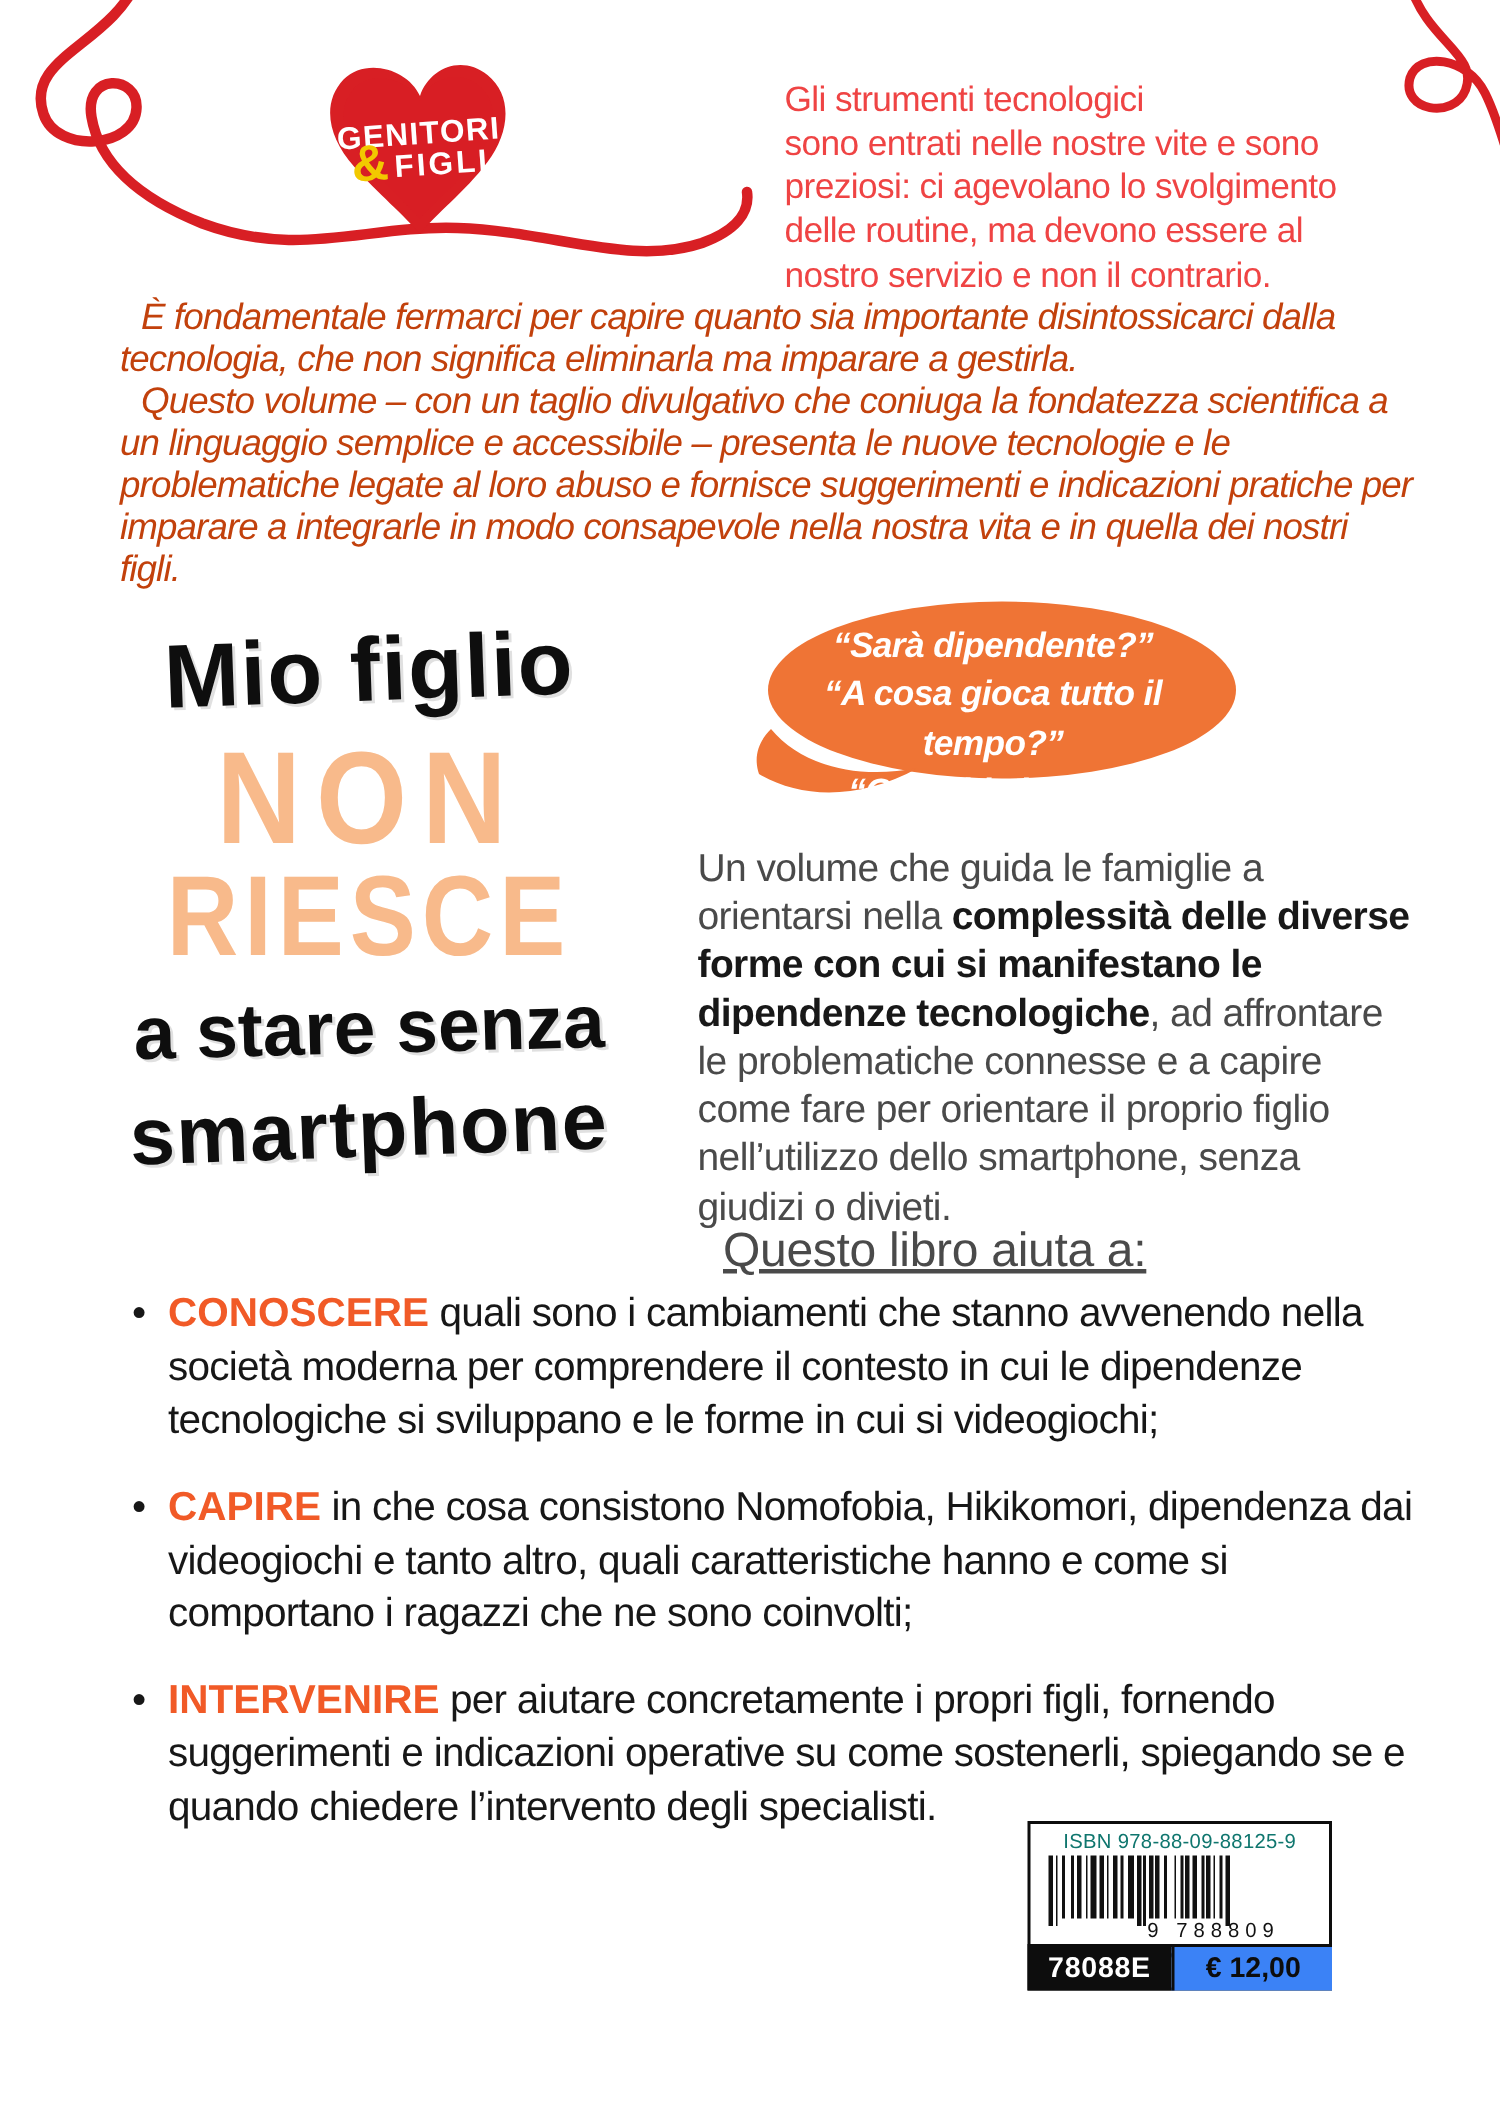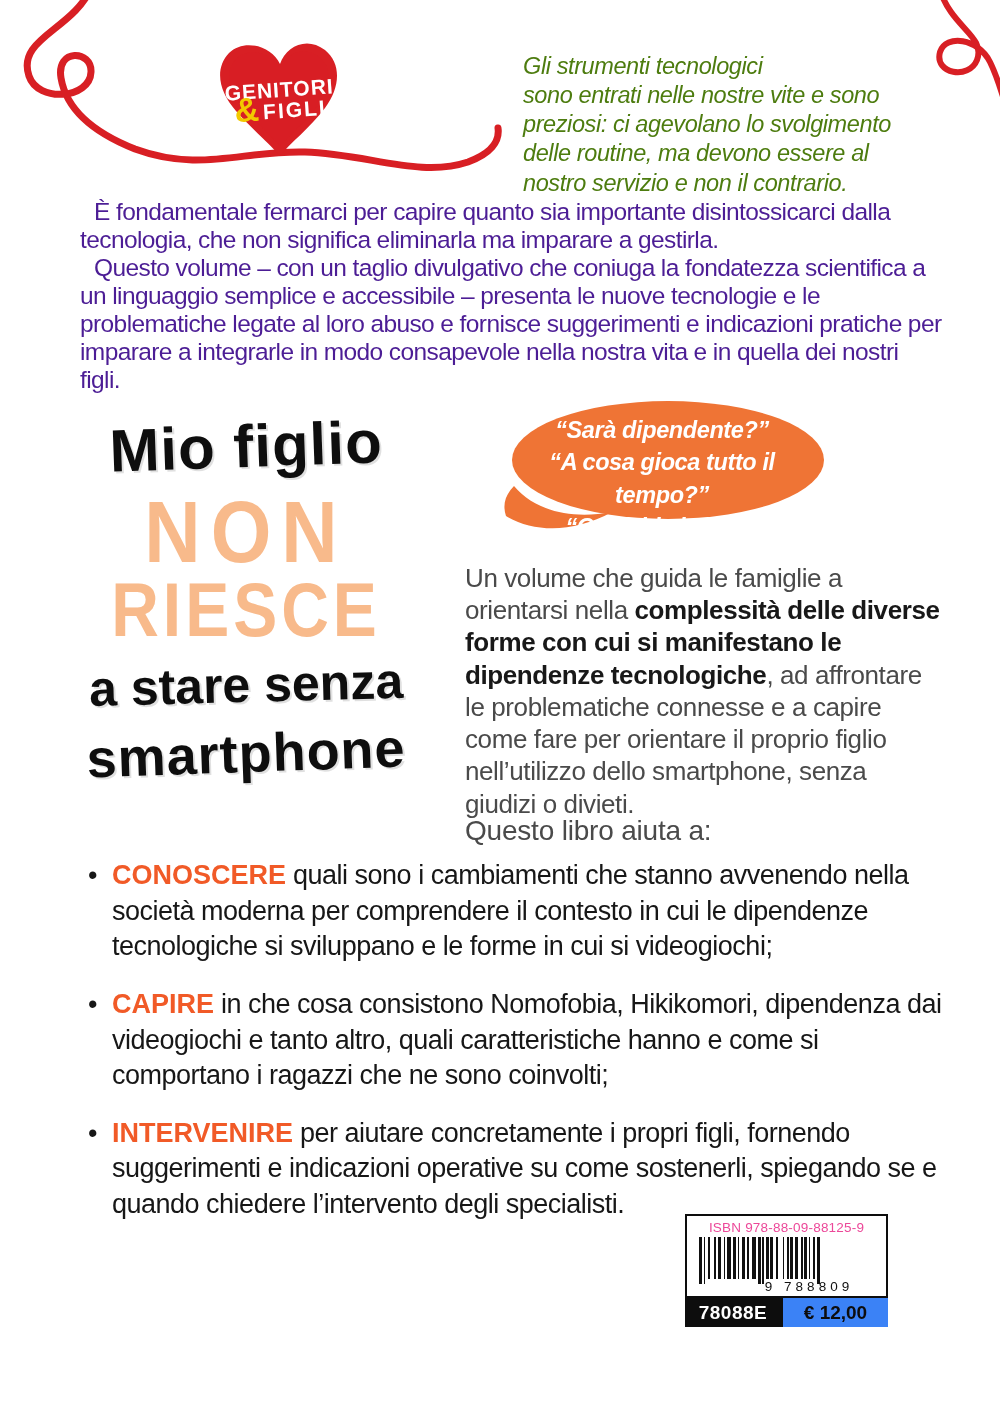--- a/index.html
+++ b/index.html
@@ -19,29 +19,29 @@
   .heart-line1 { color:#fff; font-weight:700; font-size:21px; letter-spacing:1px;
     text-transform:uppercase; line-height:1; margin-top:2px;}
   .heart-line2 { color:#fff; font-weight:700; font-size:21px; letter-spacing:2px;
     text-transform:uppercase; line-height:1; display:flex; align-items:flex-start;}
   .heart-amp { color:#f2c900; font-size:34px; font-weight:700; line-height:0.8;
     margin-right:2px; position:relative; top:-6px;}
 
   
   #lead {
     position:absolute; left:523px; top:52px; width:400px;
-    font-style:italic; font-size:23.5px; line-height:1.24; color:#4d7c0f;
+    font-size:23.5px; line-height:1.24; color:#ef4444;
     letter-spacing:-0.4px;
   }
   #lead span { display:block; }
 
   
   #intro {
     position:absolute; left:80px; top:198px; width:862px;
-    font-size:24.5px; line-height:1.14; color:#4c1d95;
+    font-style:italic; font-size:24.5px; line-height:1.14; color:#c2410c;
     letter-spacing:-0.6px;
   }
   #intro p { text-indent:14px; }
 
   
   #title-block { position:absolute; left:78px; top:412px; width:336px; text-align:center; }
   .t-script { font-weight:700; color:#0e0e0e; }
   #title-l1 { font-size:60px; transform:rotate(-2deg); letter-spacing:1px;
     text-shadow:2px 2px 0 rgba(0,0,0,0.12); }
   #title-l2 { font-size:78px; font-weight:900; color:#f8ba8b; letter-spacing:10px;
@@ -62,37 +62,38 @@
   }
   #bubble-text span { display:block;text-align:center; }
 
   
   #volume {
     position:absolute; left:465px; top:562px; width:478px;
     font-size:26px; line-height:1.24; color:#4a4a4a; letter-spacing:-0.4px;
   }
   #volume b { color:#181818; font-weight:700; }
   #helps-intro {
-    position:absolute; left:465px; top:815px; font-size:28px; color:#4a4a4a;
+    position:absolute; left:482px; top:815px; font-size:32px; color:#4a4a4a;
     letter-spacing:-0.2px;
+    text-decoration:underline;
   }
 
   
   #bullets { position:absolute; left:88px; top:858px; width:858px; }
   .bullet-item { display:flex; margin-bottom:22px; font-size:27px; line-height:1.32;
     color:#171717; letter-spacing:-0.5px; }
   .bullet-dot { width:24px; flex:0 0 24px; font-size:27px; color:#171717; }
   .bullet-kw { color:#f15a27; font-weight:700; letter-spacing:0px; }
 
   
   #isbn-box {
     position:absolute; left:685px; top:1214px; width:203px; height:113px;
     border:2px solid #0d0d0d; background:#ffffff;
   }
-  #isbn-label { text-align:center; font-size:13.5px; color:#ec4899; margin-top:4px;
+  #isbn-label { text-align:center; font-size:13.5px; color:#0f766e; margin-top:4px;
     letter-spacing:0.2px; }
   #barcode { position:relative; height:42px; margin:2px 12px 0 12px; display:flex;
     align-items:stretch; }
   #barcode .bar { background:#111; }
   #barcode .sp  { background:transparent; }
   #isbn-digits { text-align:center; font-size:13.5px; color:#111; letter-spacing:4px;
     margin-top:0px;padding-left:45px; }
   #isbn-bottom { position:absolute; left:-2px; right:-2px; bottom:-2px; height:31px;
     display:flex; border-top:2px solid #0d0d0d; }
   #isbn-code { flex:0 0 96px; background:#0d0d0d; color:#fff; font-weight:700;

